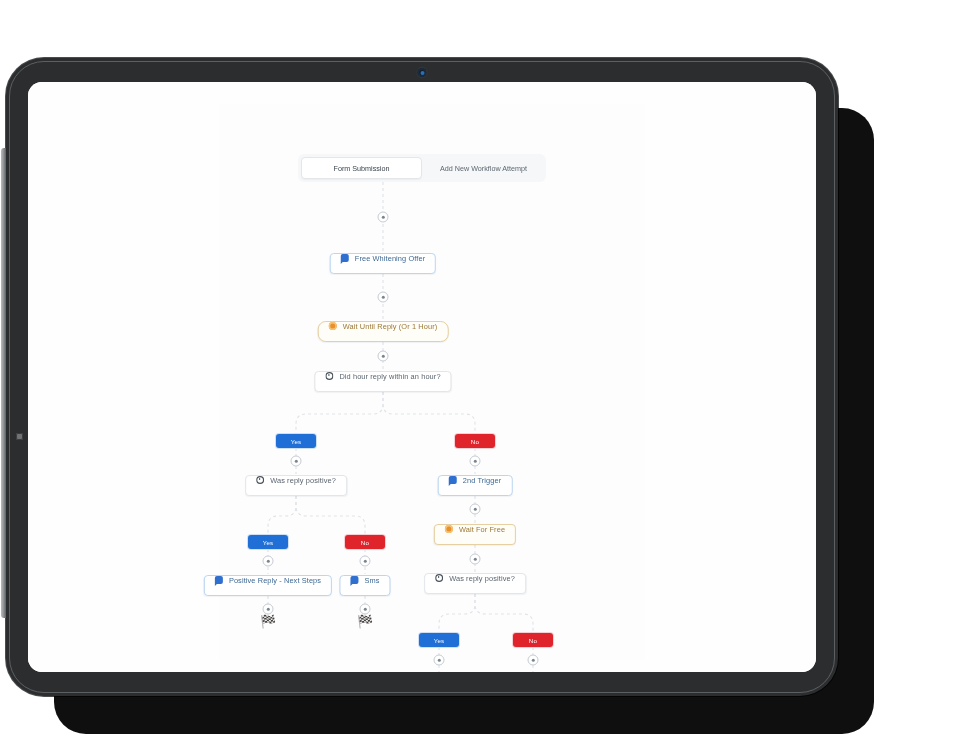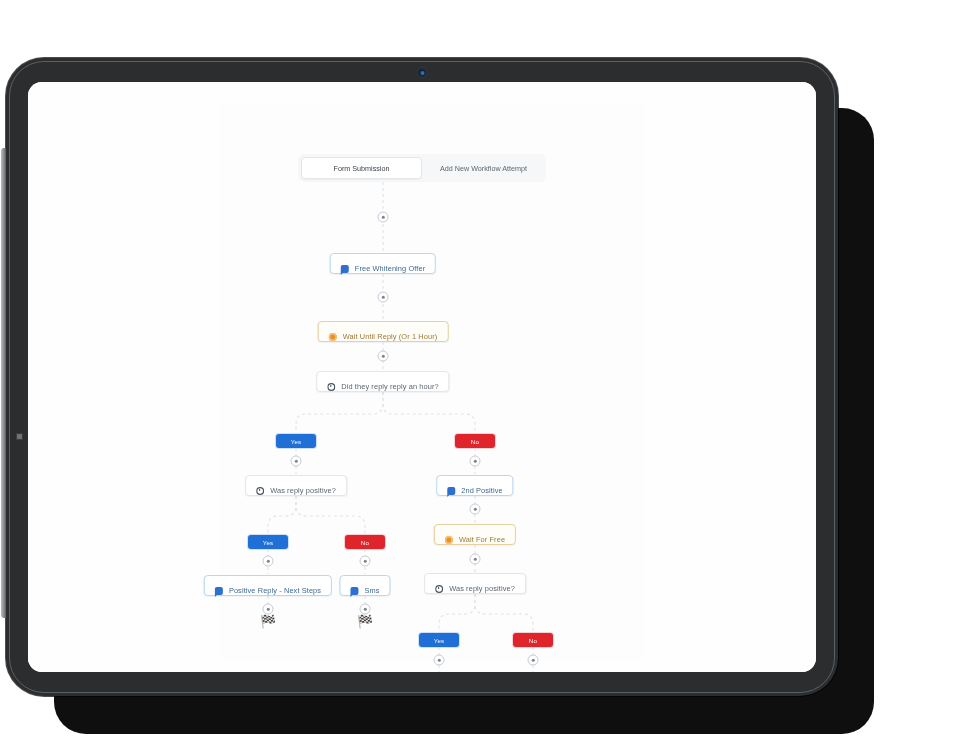--- a/index.html
+++ b/index.html
@@ -123,21 +123,21 @@
     fill: none;
     stroke: #dfe3e8;
     stroke-width: 1.1;
     stroke-dasharray: 3 3;
   }
 
   
   .node {
     position: absolute;
     display: flex;
-    align-items: flex-end;
+    align-items: flex-start;
     justify-content: center;
     gap: 6px;
     height: 21px;
     padding: 0 10px;
     border-radius: 4px;
     font-size: 7.4px;
     letter-spacing: 0.1px;
     white-space: nowrap;
     background: #ffffff;
     border: 1px solid #dfe4e9;
@@ -352,41 +352,41 @@
         <div class="connector" style="left:447px; top:427px;"></div>
         <div class="connector" style="left:447px; top:477px;"></div>
         <div class="connector" style="left:411px; top:578px;"></div>
         <div class="connector" style="left:505px; top:578px;"></div>
 
         <div class="node blue" style="left:355px; top:171px;">
           <span class="node-icon icon-chat"></span>
           <span>Free Whitening Offer</span>
         </div>
 
-        <div class="node amber" style="left:355px; top:239px;">
+        <div class="node amber" style="left:355px; top:239px;border-radius:8px;">
           <span class="node-icon icon-clock-amber"></span>
           <span>Wait Until Reply (Or 1 Hour)</span>
         </div>
 
         <div class="node cond" style="left:355px; top:289px;">
           <span class="node-icon icon-clock-dark"></span>
-          <span>Did they reply reply an hour?</span>
+          <span>Did hour reply within an hour?</span>
         </div>
 
         <div class="badge yes" style="left:268px; top:352px;">Yes</div>
         <div class="badge no" style="left:447px; top:352px;">No</div>
 
         <div class="node cond" style="left:268px; top:393px;">
           <span class="node-icon icon-clock-dark"></span>
           <span>Was reply positive?</span>
         </div>
 
         <div class="node blue" style="left:447px; top:393px;">
           <span class="node-icon icon-chat"></span>
-          <span>2nd Positive</span>
+          <span>2nd Trigger</span>
         </div>
 
         <div class="badge yes" style="left:240px; top:453px;">Yes</div>
         <div class="badge no" style="left:337px; top:453px;">No</div>
 
         <div class="node amber" style="left:447px; top:442px;">
           <span class="node-icon icon-clock-amber"></span>
           <span>Wait For Free</span>
         </div>
 

